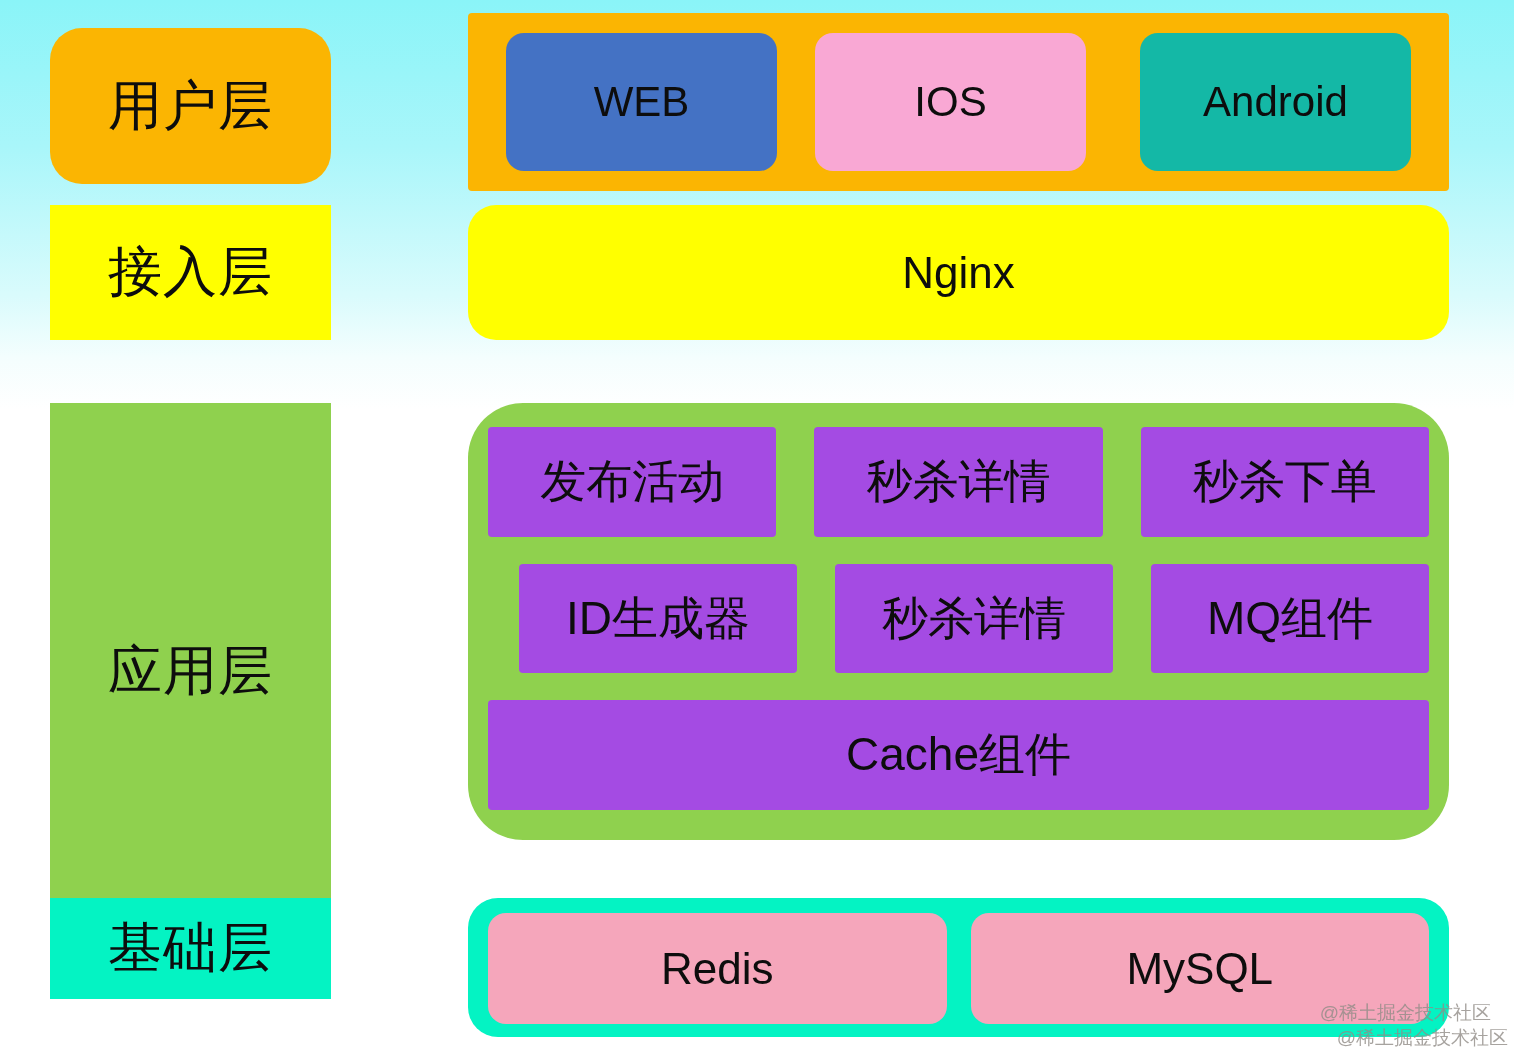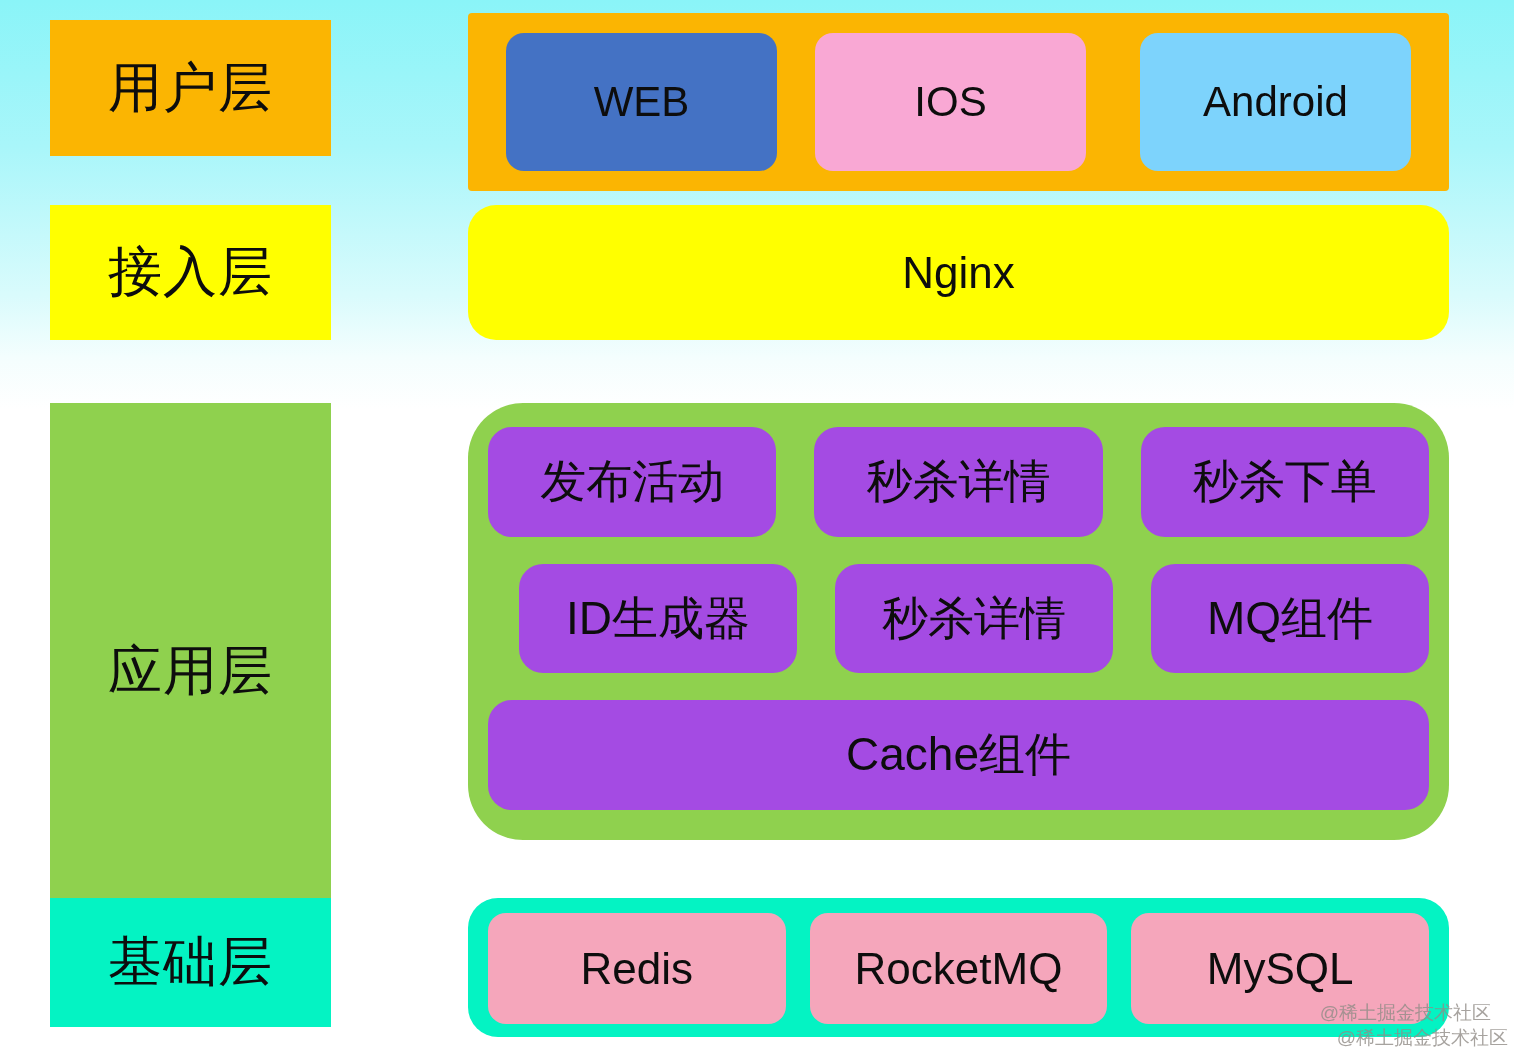--- a/index.html
+++ b/index.html
@@ -7,35 +7,35 @@
     width:1514px;height:1052px;position:relative;overflow:hidden;
     font-family:"Liberation Sans","DejaVu Sans",sans-serif;
     background:linear-gradient(180deg,#8AF4F8 0%,#A9F6FA 14%,#D9FBFC 28%,#F4FEFE 34%,#FFFFFF 39%,#FFFFFF 100%);
     color:#0d0d0d;
   }
   .layer-label{
     position:absolute;left:50px;width:281px;
     display:flex;align-items:center;justify-content:center;
     font-size:54px;letter-spacing:1px;
   }
-  #label-user{top:20px;height:136px;}
+  #label-user{top:28px;height:156px;border-radius:32px;}
   #label-access{top:205px;height:135px;}
   #label-app{top:403px;height:536px;}
-  #label-base{top:898px;height:129px;}
+  #label-base{top:898px;height:101px;}
 
   .panel{position:absolute;left:468px;width:981px;box-sizing:border-box;}
 
   #panel-user{top:13px;height:178px;border-radius:4px;display:flex;gap:38px;padding:20px 38px;}
   .node-blue{flex:1;border-radius:18px;display:flex;align-items:center;justify-content:center;font-size:42px;}
 
   #panel-access{top:205px;height:135px;border-radius:28px;display:flex;align-items:center;justify-content:center;font-size:44px;}
 
   #panel-app{top:403px;height:437px;border-radius:55px;padding:24px 20px 30px;display:flex;flex-direction:column;gap:27px;}
   .app-row{display:flex;gap:38px;flex:1;}
-  .node-purple{flex:1;border-radius:24px;display:flex;align-items:center;justify-content:center;font-size:46px;}
+  .node-purple{flex:1;border-radius:4px;display:flex;align-items:center;justify-content:center;font-size:46px;}
 
   #panel-base{top:898px;height:139px;border-radius:30px;display:flex;gap:38px;padding:15px 20px 13px;}
   .node-pink{flex:1;border-radius:18px;display:flex;align-items:center;justify-content:center;font-size:44px;}
 
   .watermark{
     position:absolute;right:6px;bottom:2px;text-align:right;
     font-size:19px;line-height:25px;color:rgba(145,140,135,0.8);
   }
   .watermark .wm-line1{margin-right:17px;}
 </style>
@@ -46,21 +46,21 @@
 
 <div class="layer-label" id="label-access" style="background: rgb(255, 255, 0);">接入层</div>
 
 <div class="layer-label" id="label-app" style="background: rgb(143, 209, 78);">应用层</div>
 
 <div class="layer-label" id="label-base" style="background: rgb(4, 243, 195);">基础层</div>
 
 <div class="panel" id="panel-user" style="background: rgb(251, 181, 2);">
   <div class="node-blue" style="background: rgb(68, 114, 196);">WEB</div>
   <div class="node-blue" style="background: #f9a8d4;">IOS</div>
-  <div class="node-blue" style="background: #7dd3fc; margin-left: 16px;">Android</div>
+  <div class="node-blue" style="background: #14b8a6; margin-left: 16px;">Android</div>
 </div>
 
 <div class="panel" id="panel-access" style="background: rgb(255, 255, 0);">Nginx</div>
 
 <div class="panel" id="panel-app" style="background: rgb(143, 209, 78);">
   <div class="app-row">
     <div class="node-purple" style="background: rgb(164, 75, 227);">发布活动</div>
     <div class="node-purple" style="background: rgb(164, 75, 227);">秒杀详情</div>
     <div class="node-purple" style="background: rgb(164, 75, 227);">秒杀下单</div>
   </div>
@@ -69,20 +69,19 @@
     <div class="node-purple" style="background: rgb(164, 75, 227);">秒杀详情</div>
     <div class="node-purple" style="background: rgb(164, 75, 227);">MQ组件</div>
   </div>
   <div class="app-row">
     <div class="node-purple" style="background: rgb(164, 75, 227);">Cache组件</div>
   </div>
 </div>
 
 <div class="panel" id="panel-base" style="background: rgb(4, 243, 195); gap: 24px;">
   <div class="node-pink" style="background: rgb(245, 166, 187);">Redis</div>
-  <div class="node-pink" style="background: rgb(245, 166, 187);">RocketMQ</div>
   <div class="node-pink" style="background: rgb(245, 166, 187);">MySQL</div>
 </div>
 
 <div class="watermark">
   <div class="wm-line1">@稀土掘金技术社区</div>
   <div class="wm-line2">@稀土掘金技术社区</div>
 </div>
 
 </body></html>

